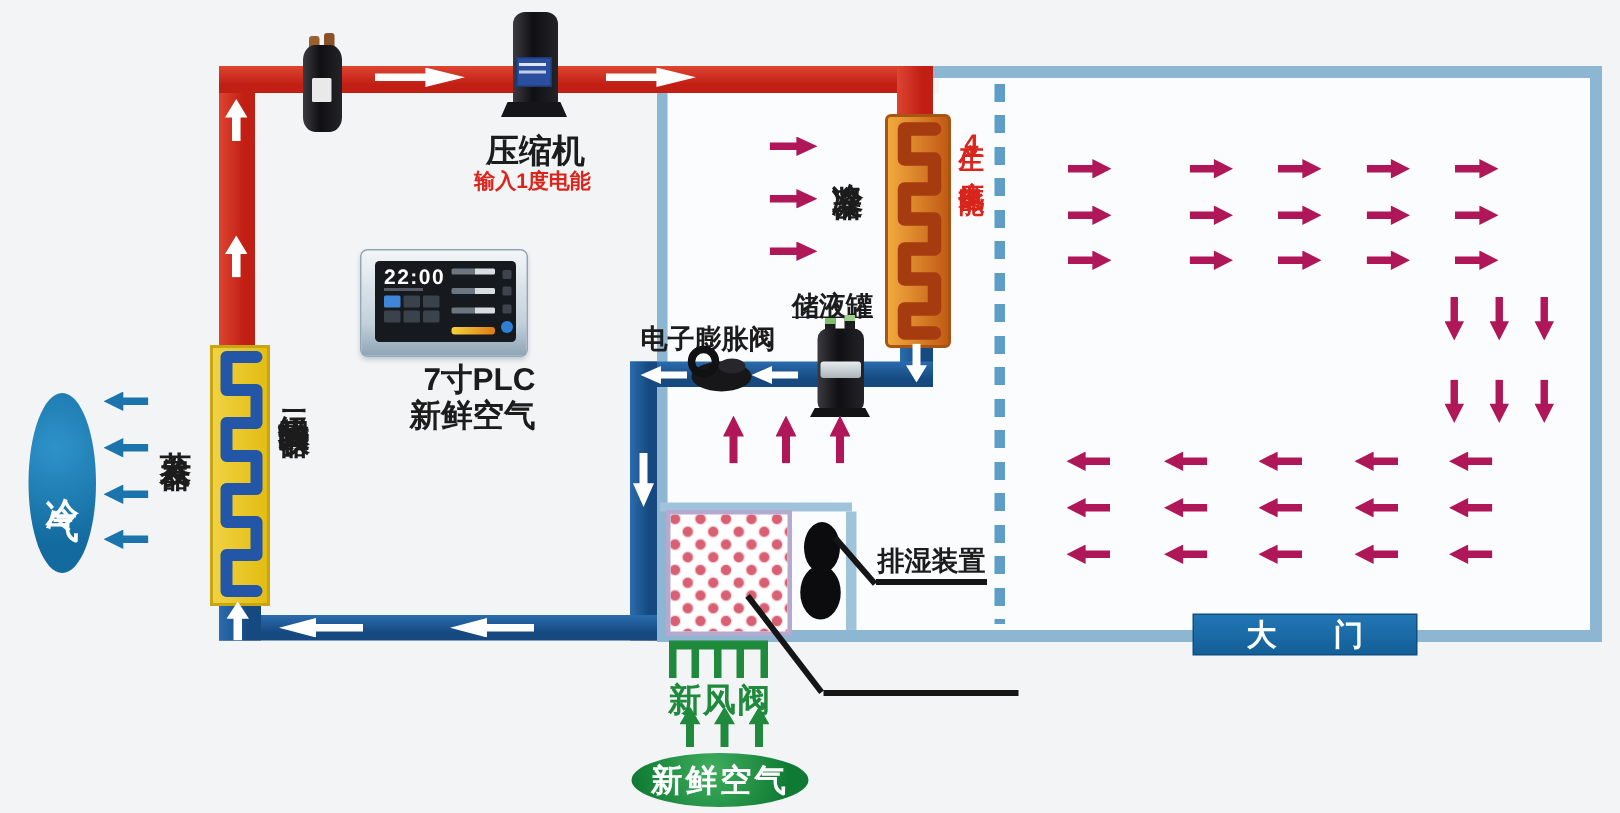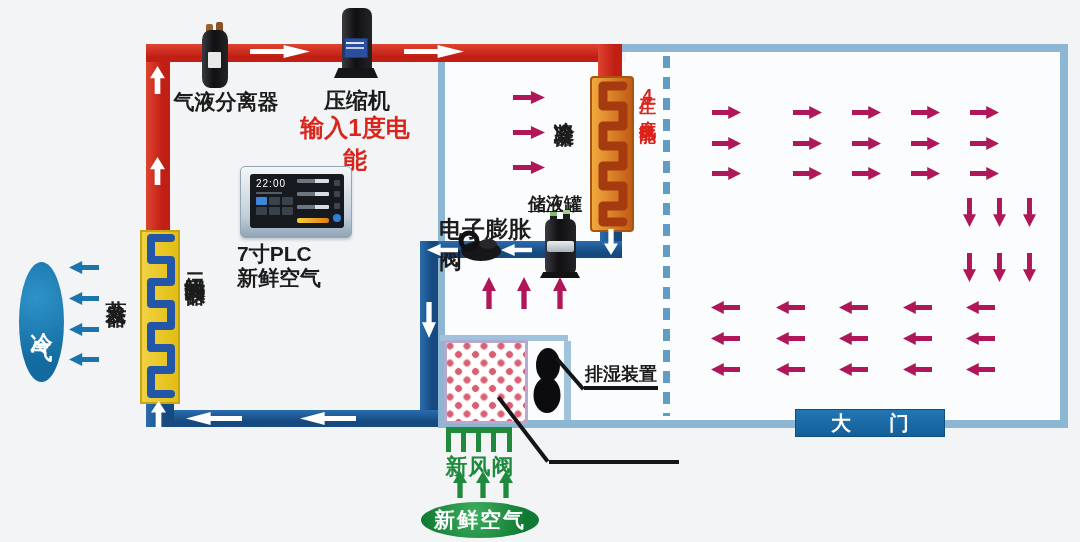--- a/index.html
+++ b/index.html
@@ -54,21 +54,21 @@
   .pink-panel{background-color:#fff;border:3px solid #b5a9cf;
     background-image:radial-gradient(circle,#d95f72 3px,rgba(217,95,114,.28) 3.6px,transparent 4.4px),
                      radial-gradient(circle,#d95f72 3px,rgba(217,95,114,.28) 3.6px,transparent 4.4px);
     background-size:17px 17px,17px 17px;background-position:3px 3px,11.5px 11.5px;}
 
   
   .plc{background:linear-gradient(180deg,#f3f6f7,#c2cfda 70%,#8fa5b6);border:1px solid #93a6b4;border-radius:5px;
        box-shadow:0 2px 3px rgba(60,80,100,.25);}
   .plc-screen{background:#161a1f;border-radius:3px;display:flex;padding:4px 2px 4px 6px;gap:4px;}
   .plc-left{flex:1;display:flex;flex-direction:column;}
-  .plc-time{color:#fff;font-weight:400;font-size:10px;letter-spacing:1px;line-height:12px;}
+  .plc-time{color:#fff;font-weight:700;font-size:14px;letter-spacing:1px;line-height:12px;}
   .plc-sub{height:2px;width:26px;background:#555c66;margin:2px 0 3px;}
   .plc-btns{display:grid;grid-template-columns:repeat(3,11px);grid-auto-rows:8px;gap:2px;}
   .plc-btn{background:#3a424b;border-radius:1px;}
   .plc-btn.on{background:#3f86d8;}
   .plc-right{width:34px;display:flex;flex-direction:column;justify-content:space-between;padding:1px 0;}
   .plc-row{height:4px;background:linear-gradient(90deg,#6c7680 55%,#d8dde2 55%);border-radius:1px;}
   .plc-bar{height:5px;border-radius:2px;background:linear-gradient(90deg,#f5d23c,#e07b12);}
   .plc-strip{width:10px;display:flex;flex-direction:column;align-items:center;justify-content:space-between;padding:2px 0;}
   .plc-key{width:6px;height:6px;background:#3c444d;border-radius:1px;}
   .plc-key.blue{background:#2f7fd4;border-radius:50%;width:8px;height:8px;}
@@ -110,31 +110,30 @@
       <path d="M31 8 H11 V28 H31 V48 H11 V68 H31 V88 H11 V108 H31 V128 H11 V144 H31" fill="none" stroke="#a63b0f" stroke-width="9" stroke-linecap="round" stroke-linejoin="round"></path>
     </svg>
   </div>
 
   <div class="abs" style="left:202px;top:22px;width:26px;height:66px;">
     <div class="abs" style="left:4px;top:2px;width:7px;height:10px;background:#9a6030;border-radius:2px;"></div>
     <div class="abs" style="left:14px;top:0px;width:7px;height:12px;background:#8a5128;border-radius:2px;"></div>
     <div class="abs dev-black" style="left:0;top:8px;width:26px;height:58px;border-radius:8px/10px;"></div>
     <div class="abs" style="left:6px;top:30px;width:13px;height:16px;background:#e9e9e9;border-radius:1px;"></div>
   </div>
-  <div class="abs lbl" style="left:170px;top:88px;width:112px;font-size:21px;text-align:center;">气液分离器</div>
 
   <div class="abs" style="left:334px;top:8px;width:44px;height:72px;">
     <div class="abs dev-black" style="left:8px;top:0;width:30px;height:64px;border-radius:8px 8px 3px 3px;"></div>
     <div class="abs" style="left:10px;top:30px;width:24px;height:20px;background:#2b4f9e;border:1px solid #1d3a78;"></div>
     <div class="abs" style="left:12px;top:34px;width:18px;height:2px;background:#dfe6f2;"></div>
     <div class="abs" style="left:12px;top:39px;width:18px;height:2px;background:#c3cfe6;"></div>
     <div class="abs" style="left:0;top:60px;width:44px;height:10px;background:#16161a;clip-path:polygon(10% 0,90% 0,100% 100%,0 100%);"></div>
   </div>
   <div class="abs lbl" style="left:322px;top:86px;width:70px;font-size:22px;text-align:center;">压缩机</div>
-  <div class="abs red-note" style="left:298px;top:112px;width:114px;font-size:24px;text-align:center;">输入1度电能</div>
+  <div class="abs red-note" style="left:298px;top:112px;width:114px;font-size:14px;text-align:center;">输入1度电能</div>
 
   <div class="abs plc" style="left:240px;top:166px;width:112px;height:72px;">
     <div class="plc-screen abs" style="left:9px;top:7px;width:94px;height:54px;">
       <div class="plc-left">
         <div class="plc-time">22:00</div>
         <div class="plc-sub"></div>
         <div class="plc-btns">
           <div class="plc-btn on"></div>
             <div class="plc-btn"></div>
             <div class="plc-btn"></div>
@@ -150,38 +149,38 @@
         <div class="plc-bar"></div>
       </div>
       <div class="plc-strip">
         <div class="plc-key"></div>
           <div class="plc-key"></div>
           <div class="plc-key"></div>
           <div class="plc-key blue"></div>
       </div>
     </div>
   </div>
-  <div class="abs lbl" style="left:237px;top:242px;width:120px;font-size:21px;line-height:24px;text-align:left;">
+  <div class="abs lbl" style="left:237px;top:242px;width:120px;font-size:21px;line-height:24px;text-align:right;">
     <div>7寸PLC</div>
     <div>新鲜空气</div>
   </div>
 
   <div class="abs vlabel" style="left:550px;top:105px;font-size:21px;letter-spacing:2px;">冷凝器</div>
   <div class="abs vlabel red-note" style="left:636px;top:82px;font-size:17px;letter-spacing:2px;color:#d9251c;">产生4度电热能</div>
 
   <div class="abs lbl" style="left:526px;top:192px;width:58px;font-size:18px;text-align:center;text-decoration:underline;">储液罐</div>
   <div class="abs" style="left:540px;top:210px;width:40px;height:68px;">
     <div class="abs" style="left:10px;top:2px;width:7px;height:11px;background:#1d1d20;border-top:4px solid #7fbf6a;"></div>
     <div class="abs" style="left:23px;top:0;width:7px;height:13px;background:#1d1d20;border-top:4px solid #9fd08a;"></div>
     <div class="abs dev-black" style="left:5px;top:9px;width:31px;height:56px;border-radius:7px;"></div>
     <div class="abs" style="left:7px;top:31px;width:27px;height:11px;background:linear-gradient(180deg,#e8ecef,#aab3ba);border-radius:2px;"></div>
     <div class="abs" style="left:0;top:62px;width:40px;height:6px;background:#131316;clip-path:polygon(8% 0,92% 0,100% 100%,0 100%);"></div>
   </div>
 
-  <div class="abs lbl" style="left:439px;top:214px;width:96px;font-size:23px;text-align:left;">电子膨胀阀</div>
+  <div class="abs lbl" style="left:421px;top:214px;width:96px;font-size:18px;text-align:right;">电子膨胀阀</div>
   <div class="abs" style="left:455px;top:230px;width:48px;height:32px;">
     <svg width="48" height="32">
       <ellipse cx="26" cy="21" rx="20" ry="10" fill="#17171a"></ellipse>
       <circle cx="14" cy="11" r="8" fill="none" stroke="#111114" stroke-width="5"></circle>
       <ellipse cx="33" cy="14" rx="9" ry="5" fill="#26262b"></ellipse>
     </svg>
   </div>
 
   <div class="abs vlabel" style="left:102px;top:284px;font-size:21px;letter-spacing:3px;">蒸发器</div>
   <div class="abs vlabel" style="left:181px;top:258px;font-size:21px;letter-spacing:2px;">二级热回收器</div>

